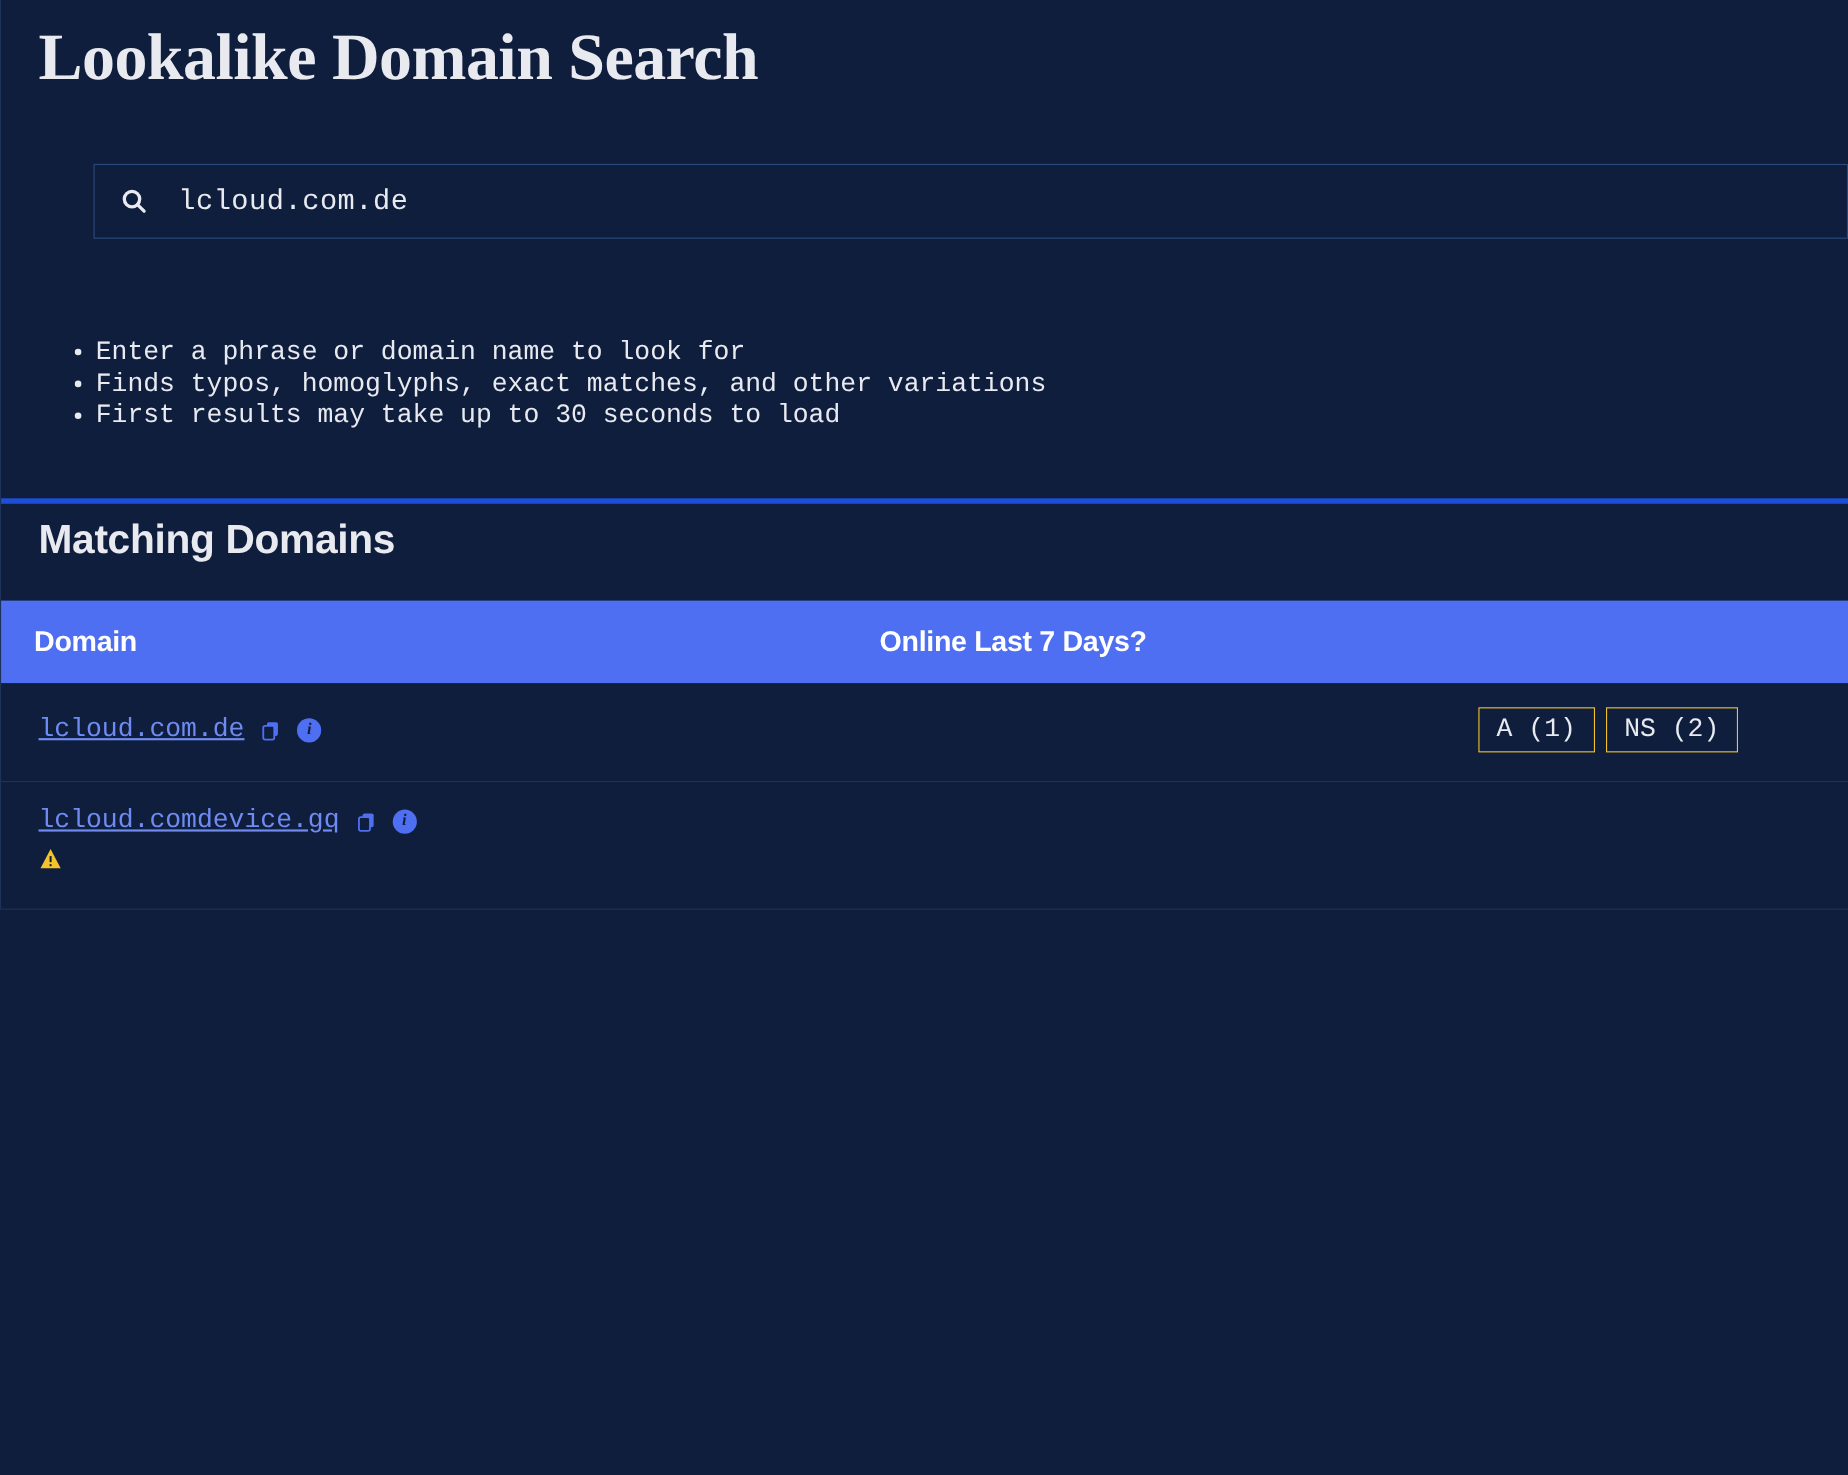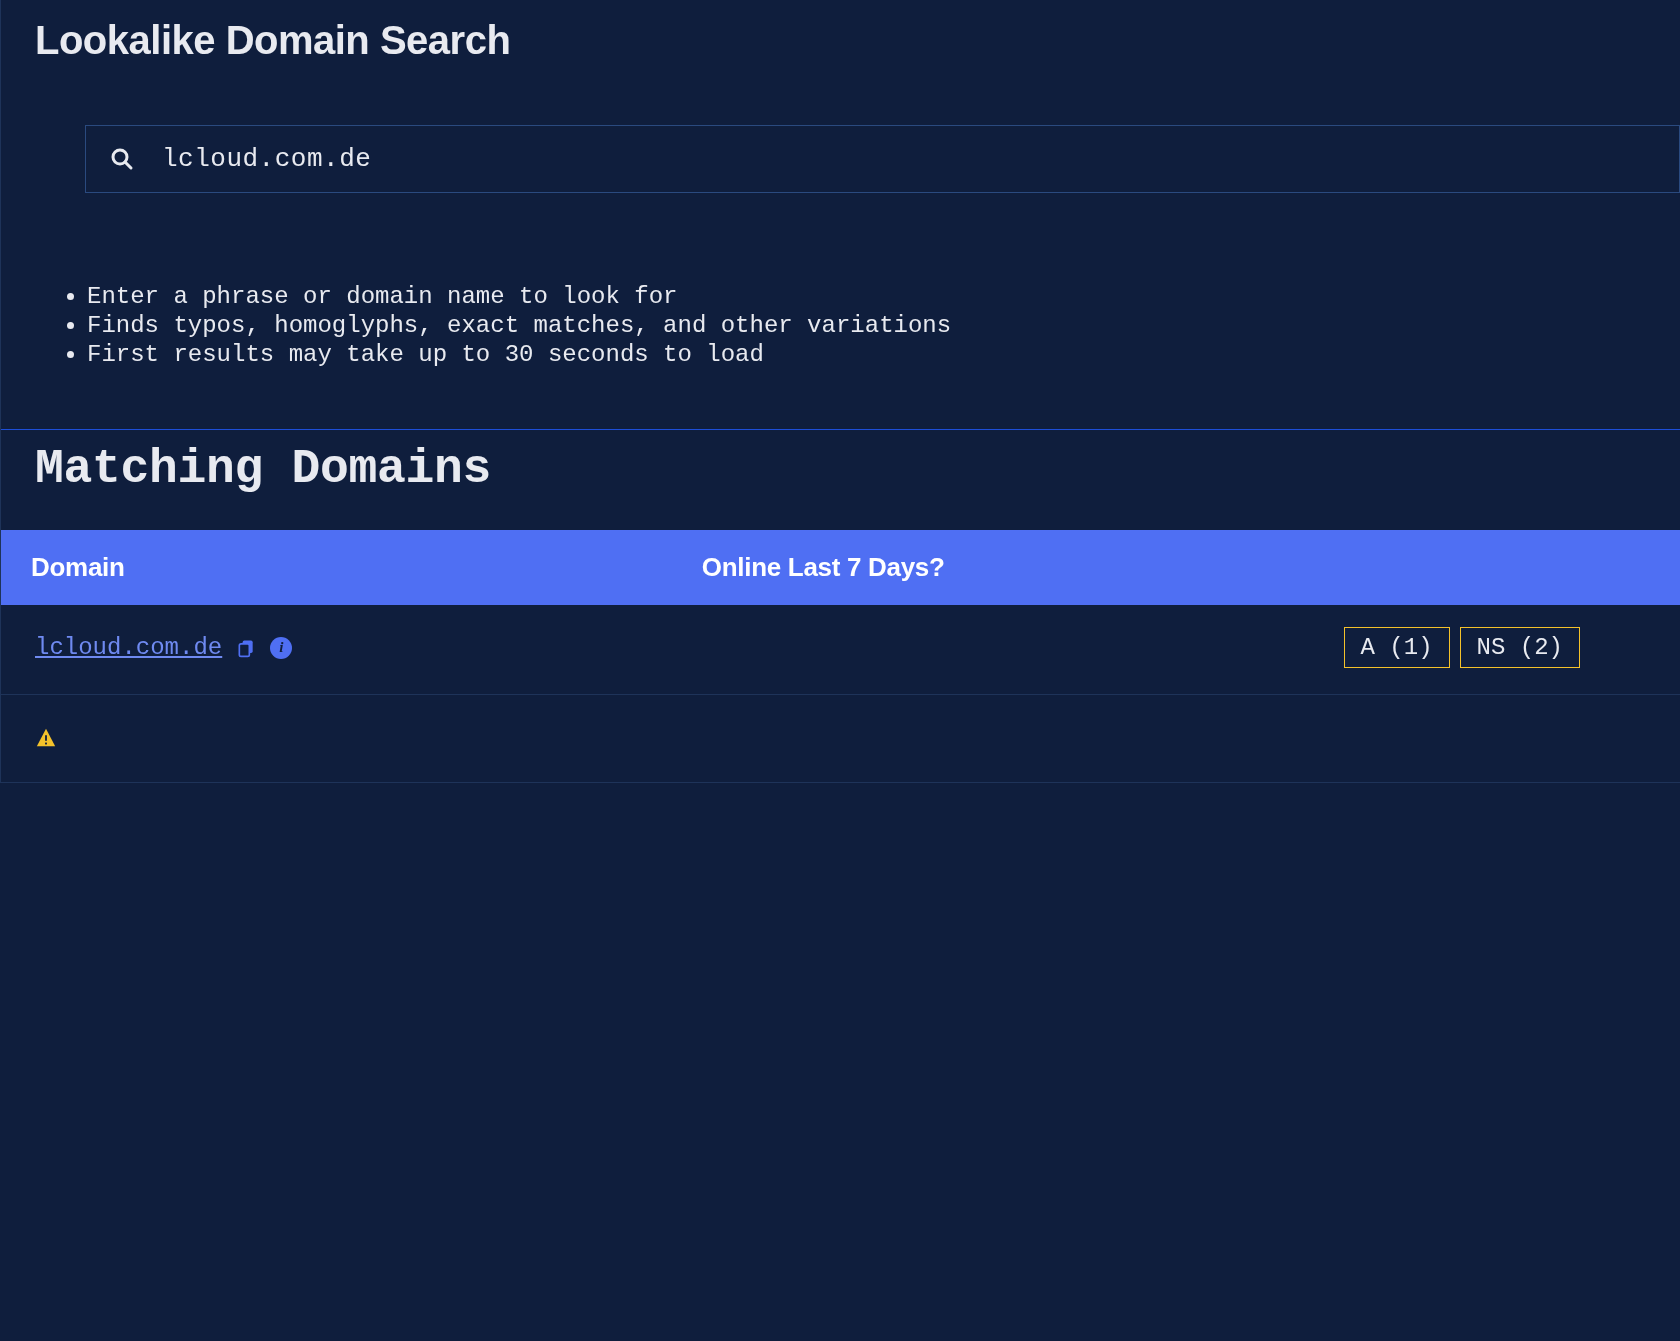--- a/index.html
+++ b/index.html
@@ -9,23 +9,23 @@
     font-family: -apple-system, BlinkMacSystemFont, "Segoe UI", Helvetica, Arial, sans-serif;
     width: 1680px;
     min-height: 1341px;
     font-size: 20px;
   }
   .page {
     padding: 0;
     border-left: 1px solid #1e3359;
   }
   h1.page-title {
-    font-family: Liberation Sans, sans-serif;
+    font-family: Liberation Serif, serif;
     font-weight: 900;
-    font-size: 40px;
+    font-size: 60px;
     letter-spacing: -0.5px;
     color: #e8eaf0;
     padding: 18px 0 0 34px;
   }
   .search-wrap {
     margin: 62px 0 0 84px;
     padding-right: 0;
   }
   .search-box {
     display: flex;
@@ -54,27 +54,27 @@
   .hints {
     margin: 90px 0 0 60px;
     font-family: Liberation Mono, monospace;
     font-size: 24px;
     color: #e8eaf0;
     line-height: 1.2;
   }
   .hints ul { list-style: disc; padding-left: 26px; }
   .hints li { margin: 0; }
   h2.section-title {
-    font-family: Liberation Mono, monospace;
+    font-family: Liberation Sans, sans-serif;
     font-weight: 900;
-    font-size: 48px;
+    font-size: 37px;
     letter-spacing: -0.3px;
     color: #e8eaf0;
     padding: 12px 0 10px 34px;
-    border-top: 1px solid #1d4ed8;
+    border-top: 5px solid #1d4ed8;
     margin-top: 60px;
   }
   table.results {
     width: 100%;
     border-collapse: collapse;
     margin-top: 24px;
     padding-left: 36px;
   }
   thead th {
     background: #4f6ff3;
@@ -199,20 +199,30 @@
                   <rect x="4" y="7" width="12" height="15" rx="2" fill="#0f1e3d" stroke="currentColor" stroke-width="2"></rect>
                 </svg>
               </span>
               <span class="info-circle">i</span>
             </div>
           </td>
           <td class="badges-cell"><span class="badge">A (1)</span><span class="badge">NS (2)</span></td>
         </tr>
         <tr>
           <td class="domain-cell">
+            <div class="domain-line">
+              <a class="domain-link" href="#">lcloud.comdevice.gq</a>
+              <span class="icon-btn">
+                <svg viewBox="0 0 24 24" width="20" height="20" fill="currentColor">
+                  <rect x="8" y="3" width="12" height="15" rx="2"></rect>
+                  <rect x="4" y="7" width="12" height="15" rx="2" fill="#0f1e3d" stroke="currentColor" stroke-width="2"></rect>
+                </svg>
+              </span>
+              <span class="info-circle">i</span>
+            </div>
             <div class="warn-line"><span class="warn-icon"><svg viewBox="0 0 24 24" width="22" height="22" fill="#f4c22b">
                   <path d="M12 2 L22 21 L2 21 Z"></path>
                   <rect x="11" y="9" width="2" height="6" fill="#0f1e3d"></rect>
                   <rect x="11" y="17" width="2" height="2" fill="#0f1e3d"></rect>
                 </svg></span></div>
           </td>
           <td class="badges-cell"></td>
         </tr>
       </tbody>
   </table>

